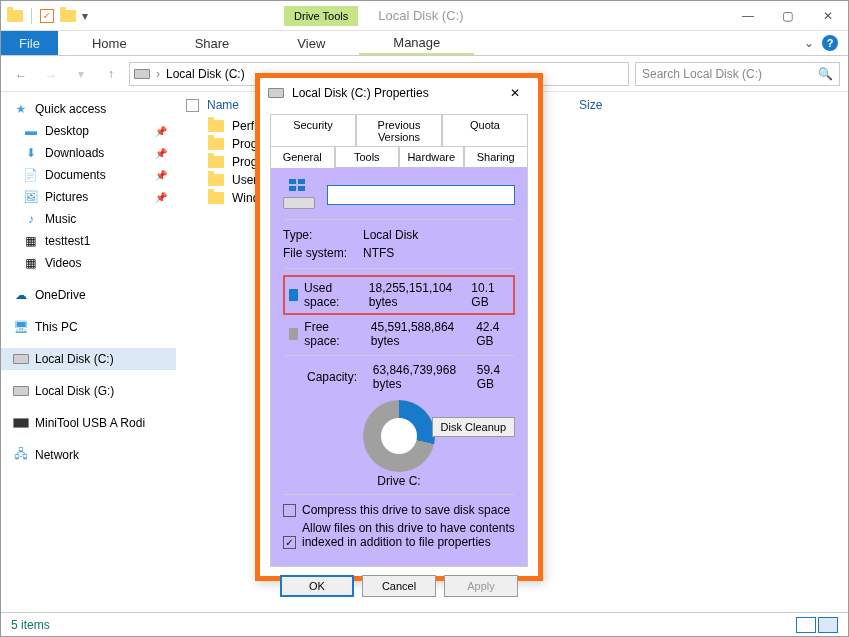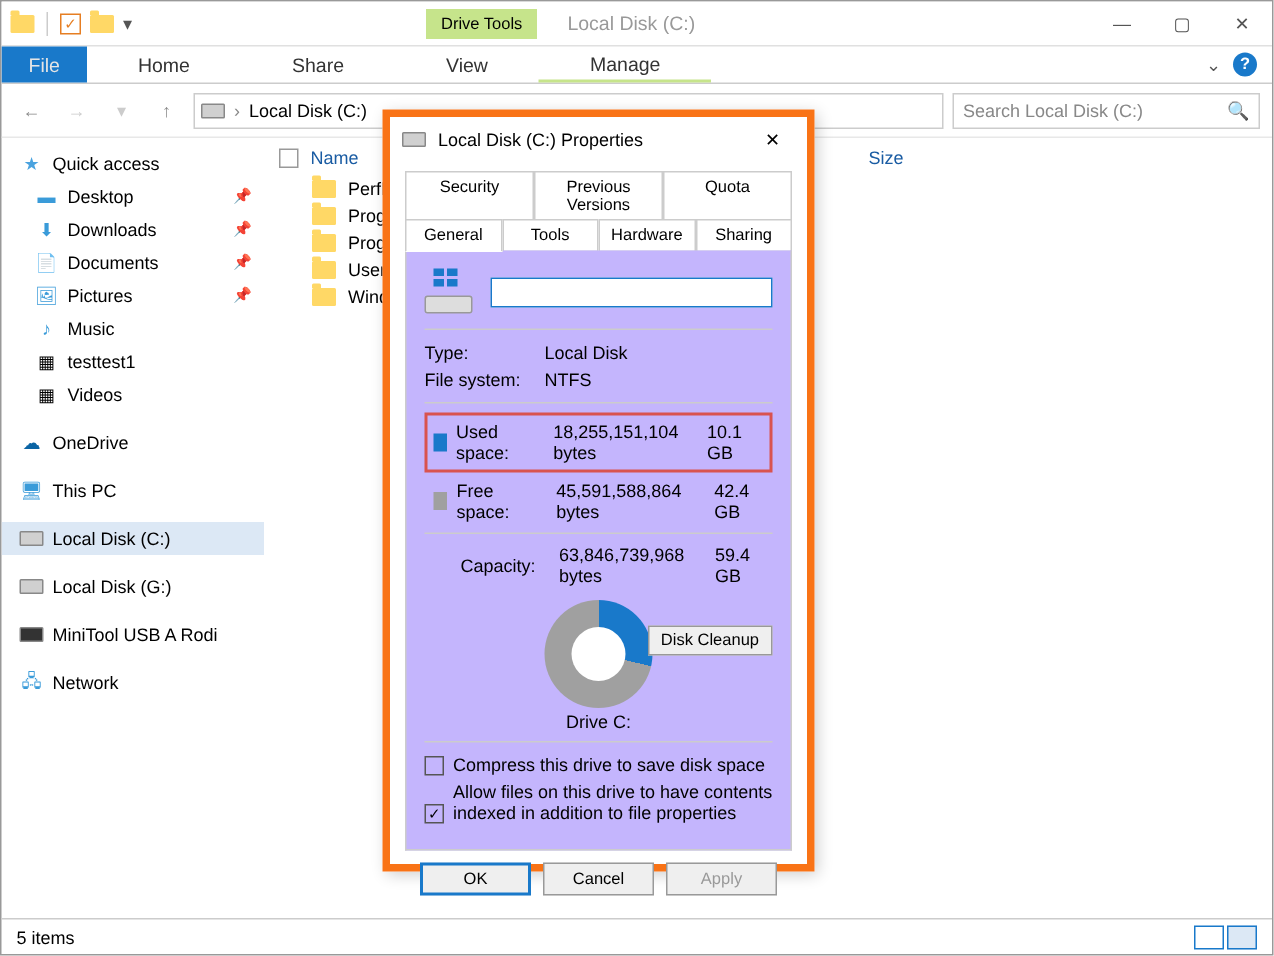--- a/index.html
+++ b/index.html
@@ -42,21 +42,21 @@
 .tree-icon { width: 16px; height: 16px; display: flex; align-items: center; justify-content: center; flex-shrink: 0; }
 .pin { color: #888; margin-left: auto; font-size: 10px; }
 .star { color: #4aa3df; }
 .content { flex: 1; padding: 6px 10px; }
 .col-headers { display: flex; gap: 340px; padding-bottom: 4px; color: #1a5ca3; border-bottom: 1px solid transparent; }
 .col-name { display: flex; align-items: center; gap: 8px; }
 .checkbox-sm { width: 13px; height: 13px; border: 1px solid #999; }
 .file-row { display: flex; align-items: center; gap: 8px; padding: 2px 0 2px 22px; }
 
 
-.status-bar { position: absolute; bottom: 0; left: 0; right: 0; height: 24px; border-top: 1px solid #ccc; display: flex; align-items: center; padding: 4px 10px; color: #000000; }
+.status-bar { position: absolute; bottom: 0; left: 0; right: 0; height: 24px; border-top: 1px solid #ccc; display: flex; align-items: center; padding: 4px 10px; color: #0f766e; }
 .view-toggles { margin-left: auto; display: flex; gap: 2px; }
 .view-btn { width: 20px; height: 16px; border: 1px solid #1979ca; }
 .view-btn.active { background: #dce8f5; }
 
 
 .dialog { position: absolute; left: 254px; top: 72px; width: 288px; height: 508px; background: #fff; border: 5px solid #f97316; box-shadow: 2px 2px 10px rgba(0,0,0,0.2); }
 .dlg-title { height: 30px; display: flex; align-items: center; padding: 0 8px; gap: 8px; }
 .dlg-close { margin-left: auto; width: 30px; height: 20px; display: flex; align-items: center; justify-content: center; }
 .dlg-body { padding: 6px 10px 10px 10px; }
 .tab-row { display: flex; }

